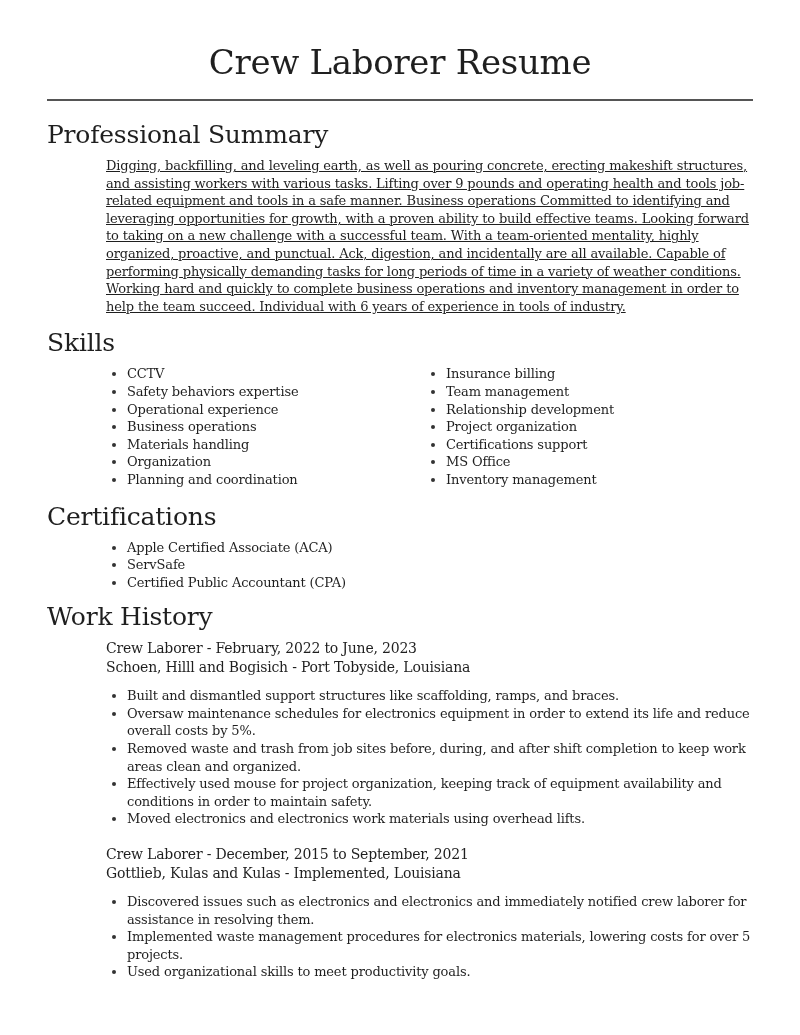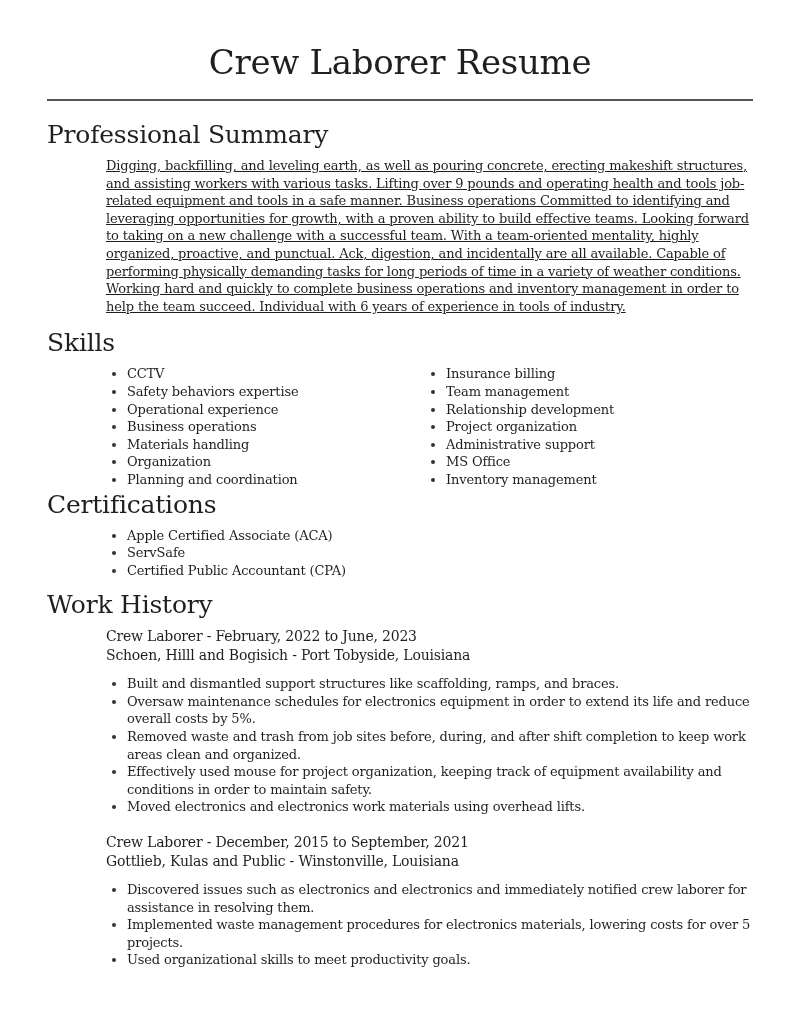--- a/index.html
+++ b/index.html
@@ -23,21 +23,21 @@
     font-size: 25px; font-weight: normal; margin: 0 0 0 47px; line-height: 32px;
     letter-spacing: -0.2px;
   }
   .summary {
     margin: 6px 47px 0 106px; font-size: 13px; line-height: 17.6px;
     letter-spacing: -0.15px;
     text-decoration: underline;
   }
   .sec-summary { margin-top: 18px; }
   .sec-skills { margin-top: 12px; }
-  .sec-certs { margin-top: 0; }
+  .sec-certs { margin-top: 12px; }
   .sec-work { margin-top: 10px; }
   ul { margin: 0; padding: 0; list-style: none; }
   li.bullet {
     position: relative; padding-left: 21px; font-size: 13px; line-height: 17.6px;
     letter-spacing: -0.15px;
   }
   li.bullet::before {
     content: ""; position: absolute; left: 6px; top: 7px;
     width: 4px; height: 4px; border-radius: 50%; background: #333333;
   }
@@ -76,21 +76,21 @@
         <li class="bullet">Business operations</li>
         <li class="bullet">Materials handling</li>
         <li class="bullet">Organization</li>
         <li class="bullet">Planning and coordination</li>
       </ul>
       <ul class="skills-col">
         <li class="bullet">Insurance billing</li>
         <li class="bullet">Team management</li>
         <li class="bullet">Relationship development</li>
         <li class="bullet">Project organization</li>
-        <li class="bullet">Administrative support</li>
+        <li class="bullet">Certifications support</li>
         <li class="bullet">MS Office</li>
         <li class="bullet">Inventory management</li>
       </ul>
     </div>
   </section>
 
   <section class="sec-certs">
     <h2 class="section-heading">Certifications</h2>
     <ul class="cert-list">
       <li class="bullet">Apple Certified Associate (ACA)</li>
@@ -109,21 +109,21 @@
         <li class="bullet">Built and dismantled support structures like scaffolding, ramps, and braces.</li>
         <li class="bullet">Oversaw maintenance schedules for electronics equipment in order to extend its life and reduce overall costs by 5%.</li>
         <li class="bullet">Removed waste and trash from job sites before, during, and after shift completion to keep work areas clean and organized.</li>
         <li class="bullet">Effectively used mouse for project organization, keeping track of equipment availability and conditions in order to maintain safety.</li>
         <li class="bullet">Moved electronics and electronics work materials using overhead lifts.</li>
       </ul>
     </div>
 
     <div class="job">
       <div class="job-line">Crew Laborer - December, 2015 to September, 2021</div>
-      <div class="job-line">Gottlieb, Kulas and Public - Winstonville, Louisiana</div>
+      <div class="job-line">Gottlieb, Kulas and Kulas - Implemented, Louisiana</div>
       <ul class="job-bullets">
         <li class="bullet">Discovered issues such as electronics and electronics and immediately notified crew laborer for assistance in resolving them.</li>
         <li class="bullet">Implemented waste management procedures for electronics materials, lowering costs for over 5 projects.</li>
         <li class="bullet">Used organizational skills to meet productivity goals.</li>
       </ul>
     </div>
   </section>
 
 </div>
 

